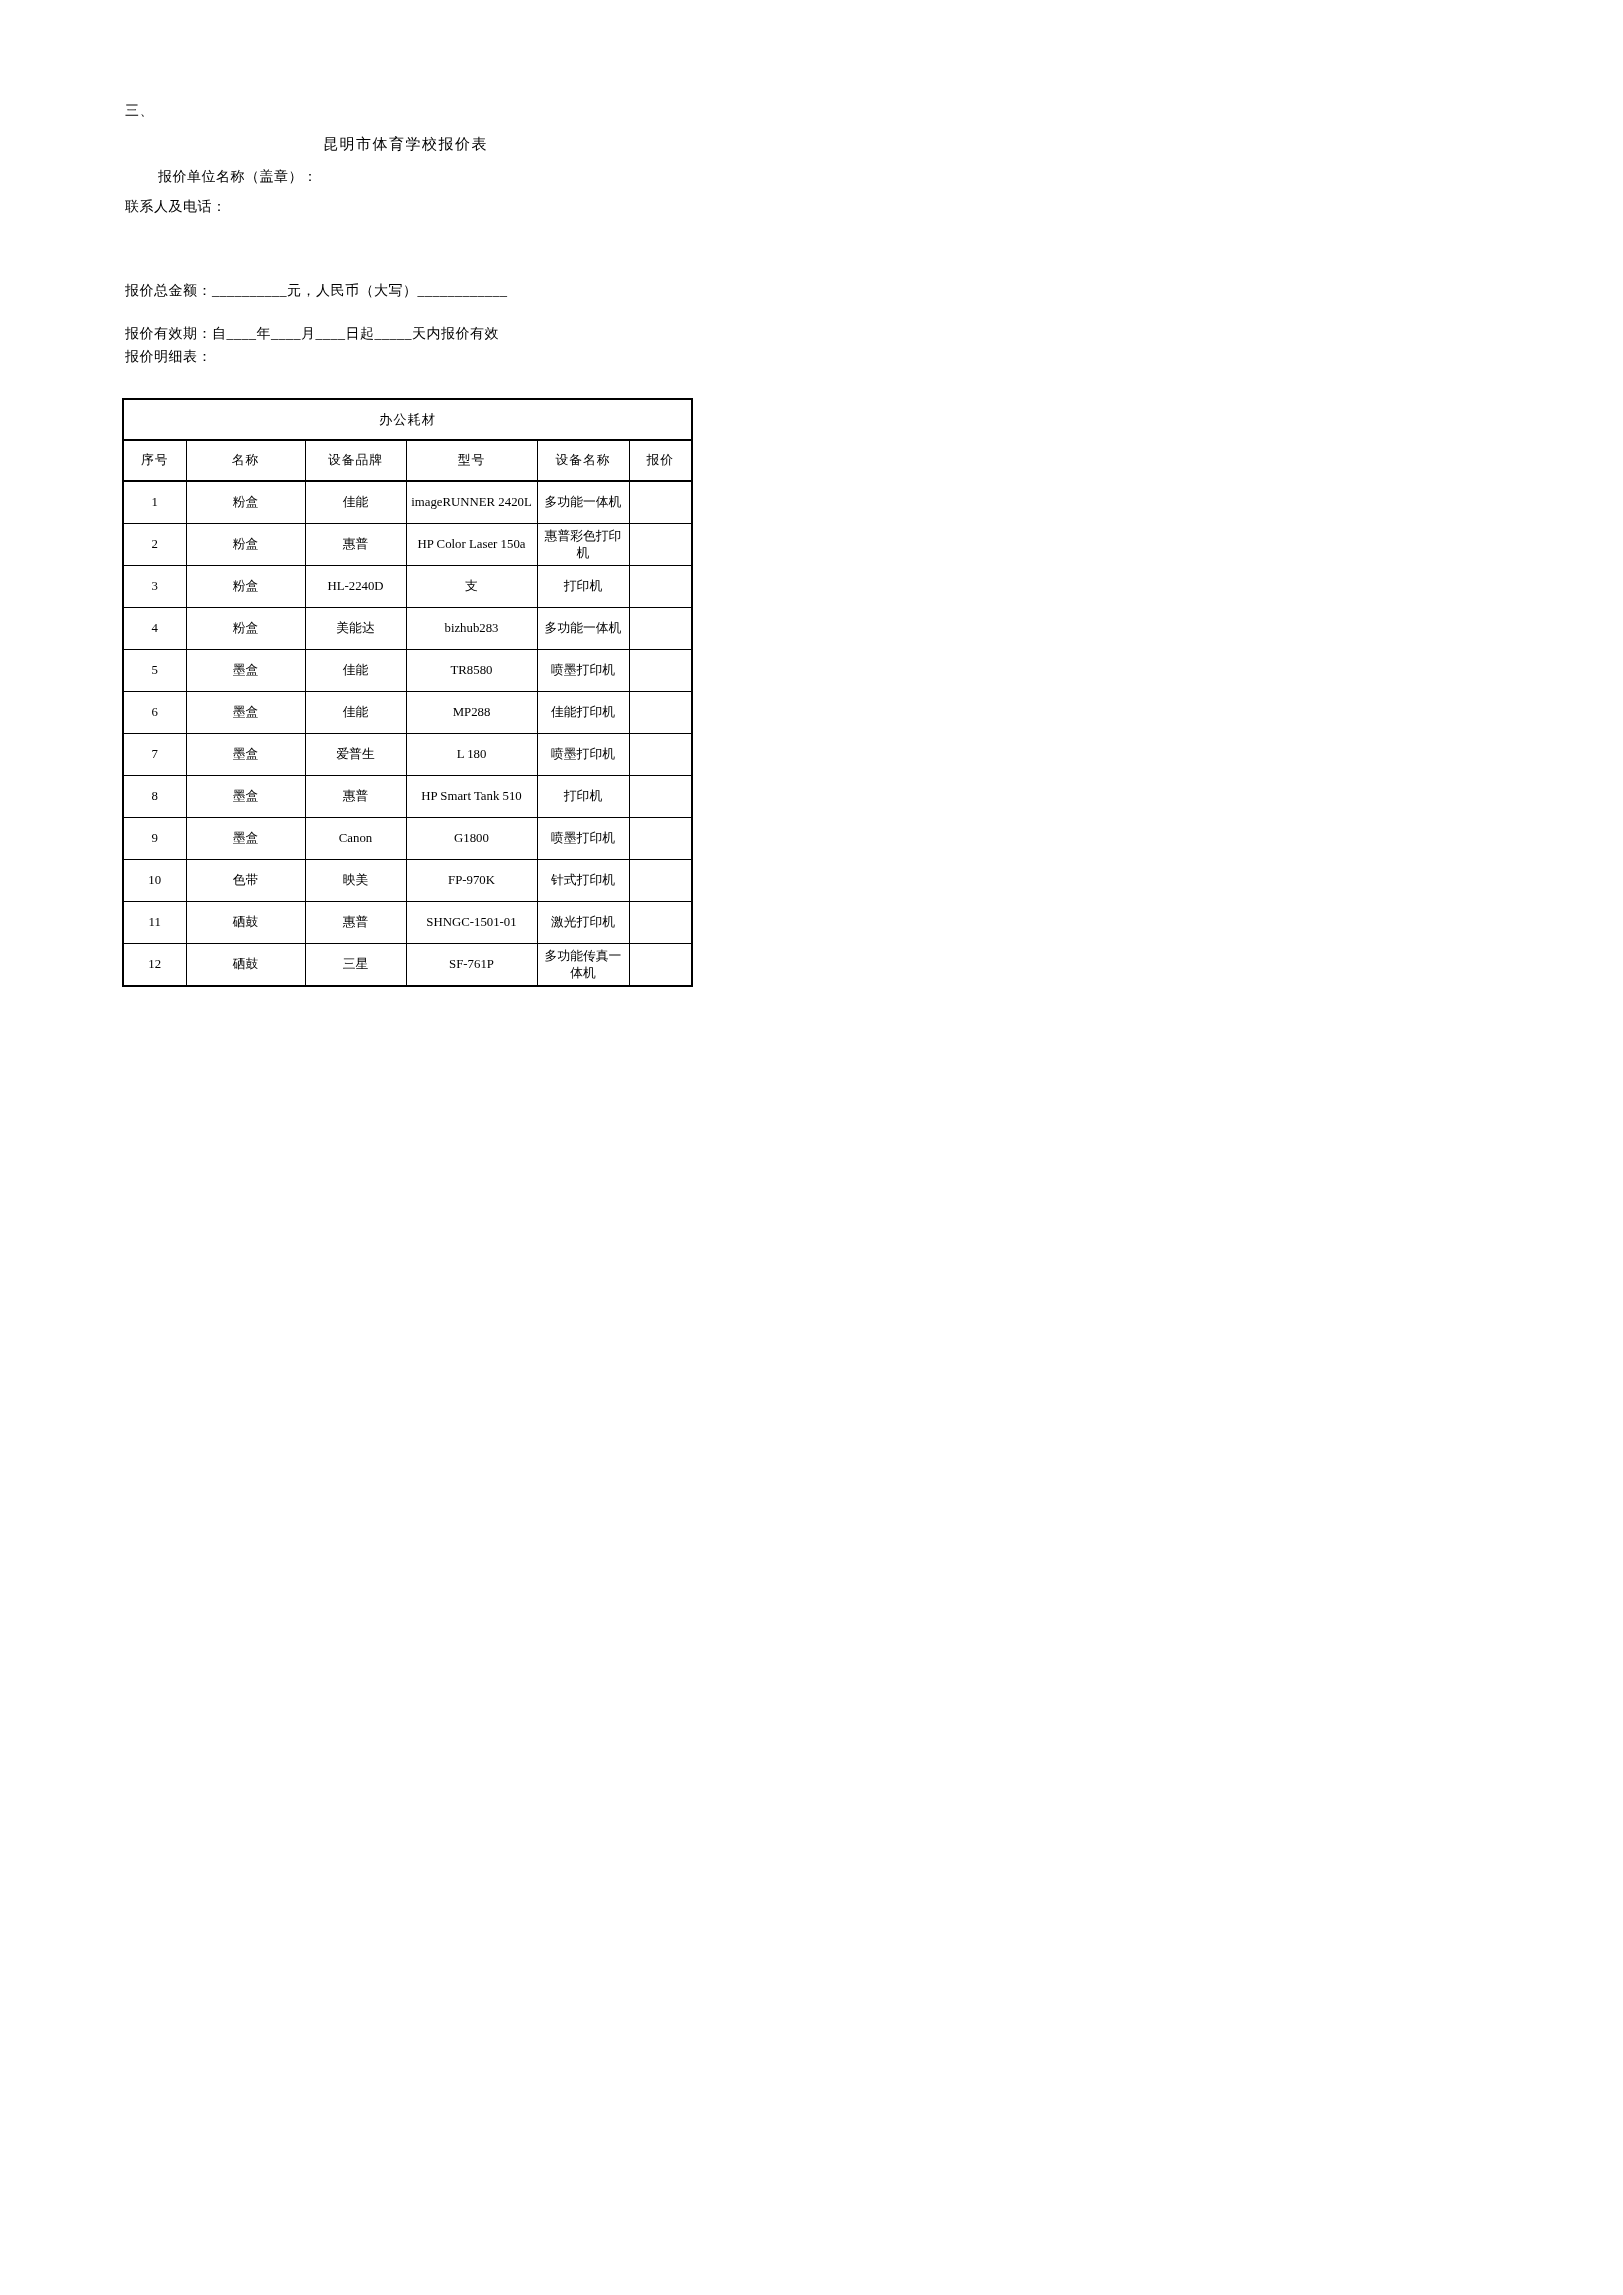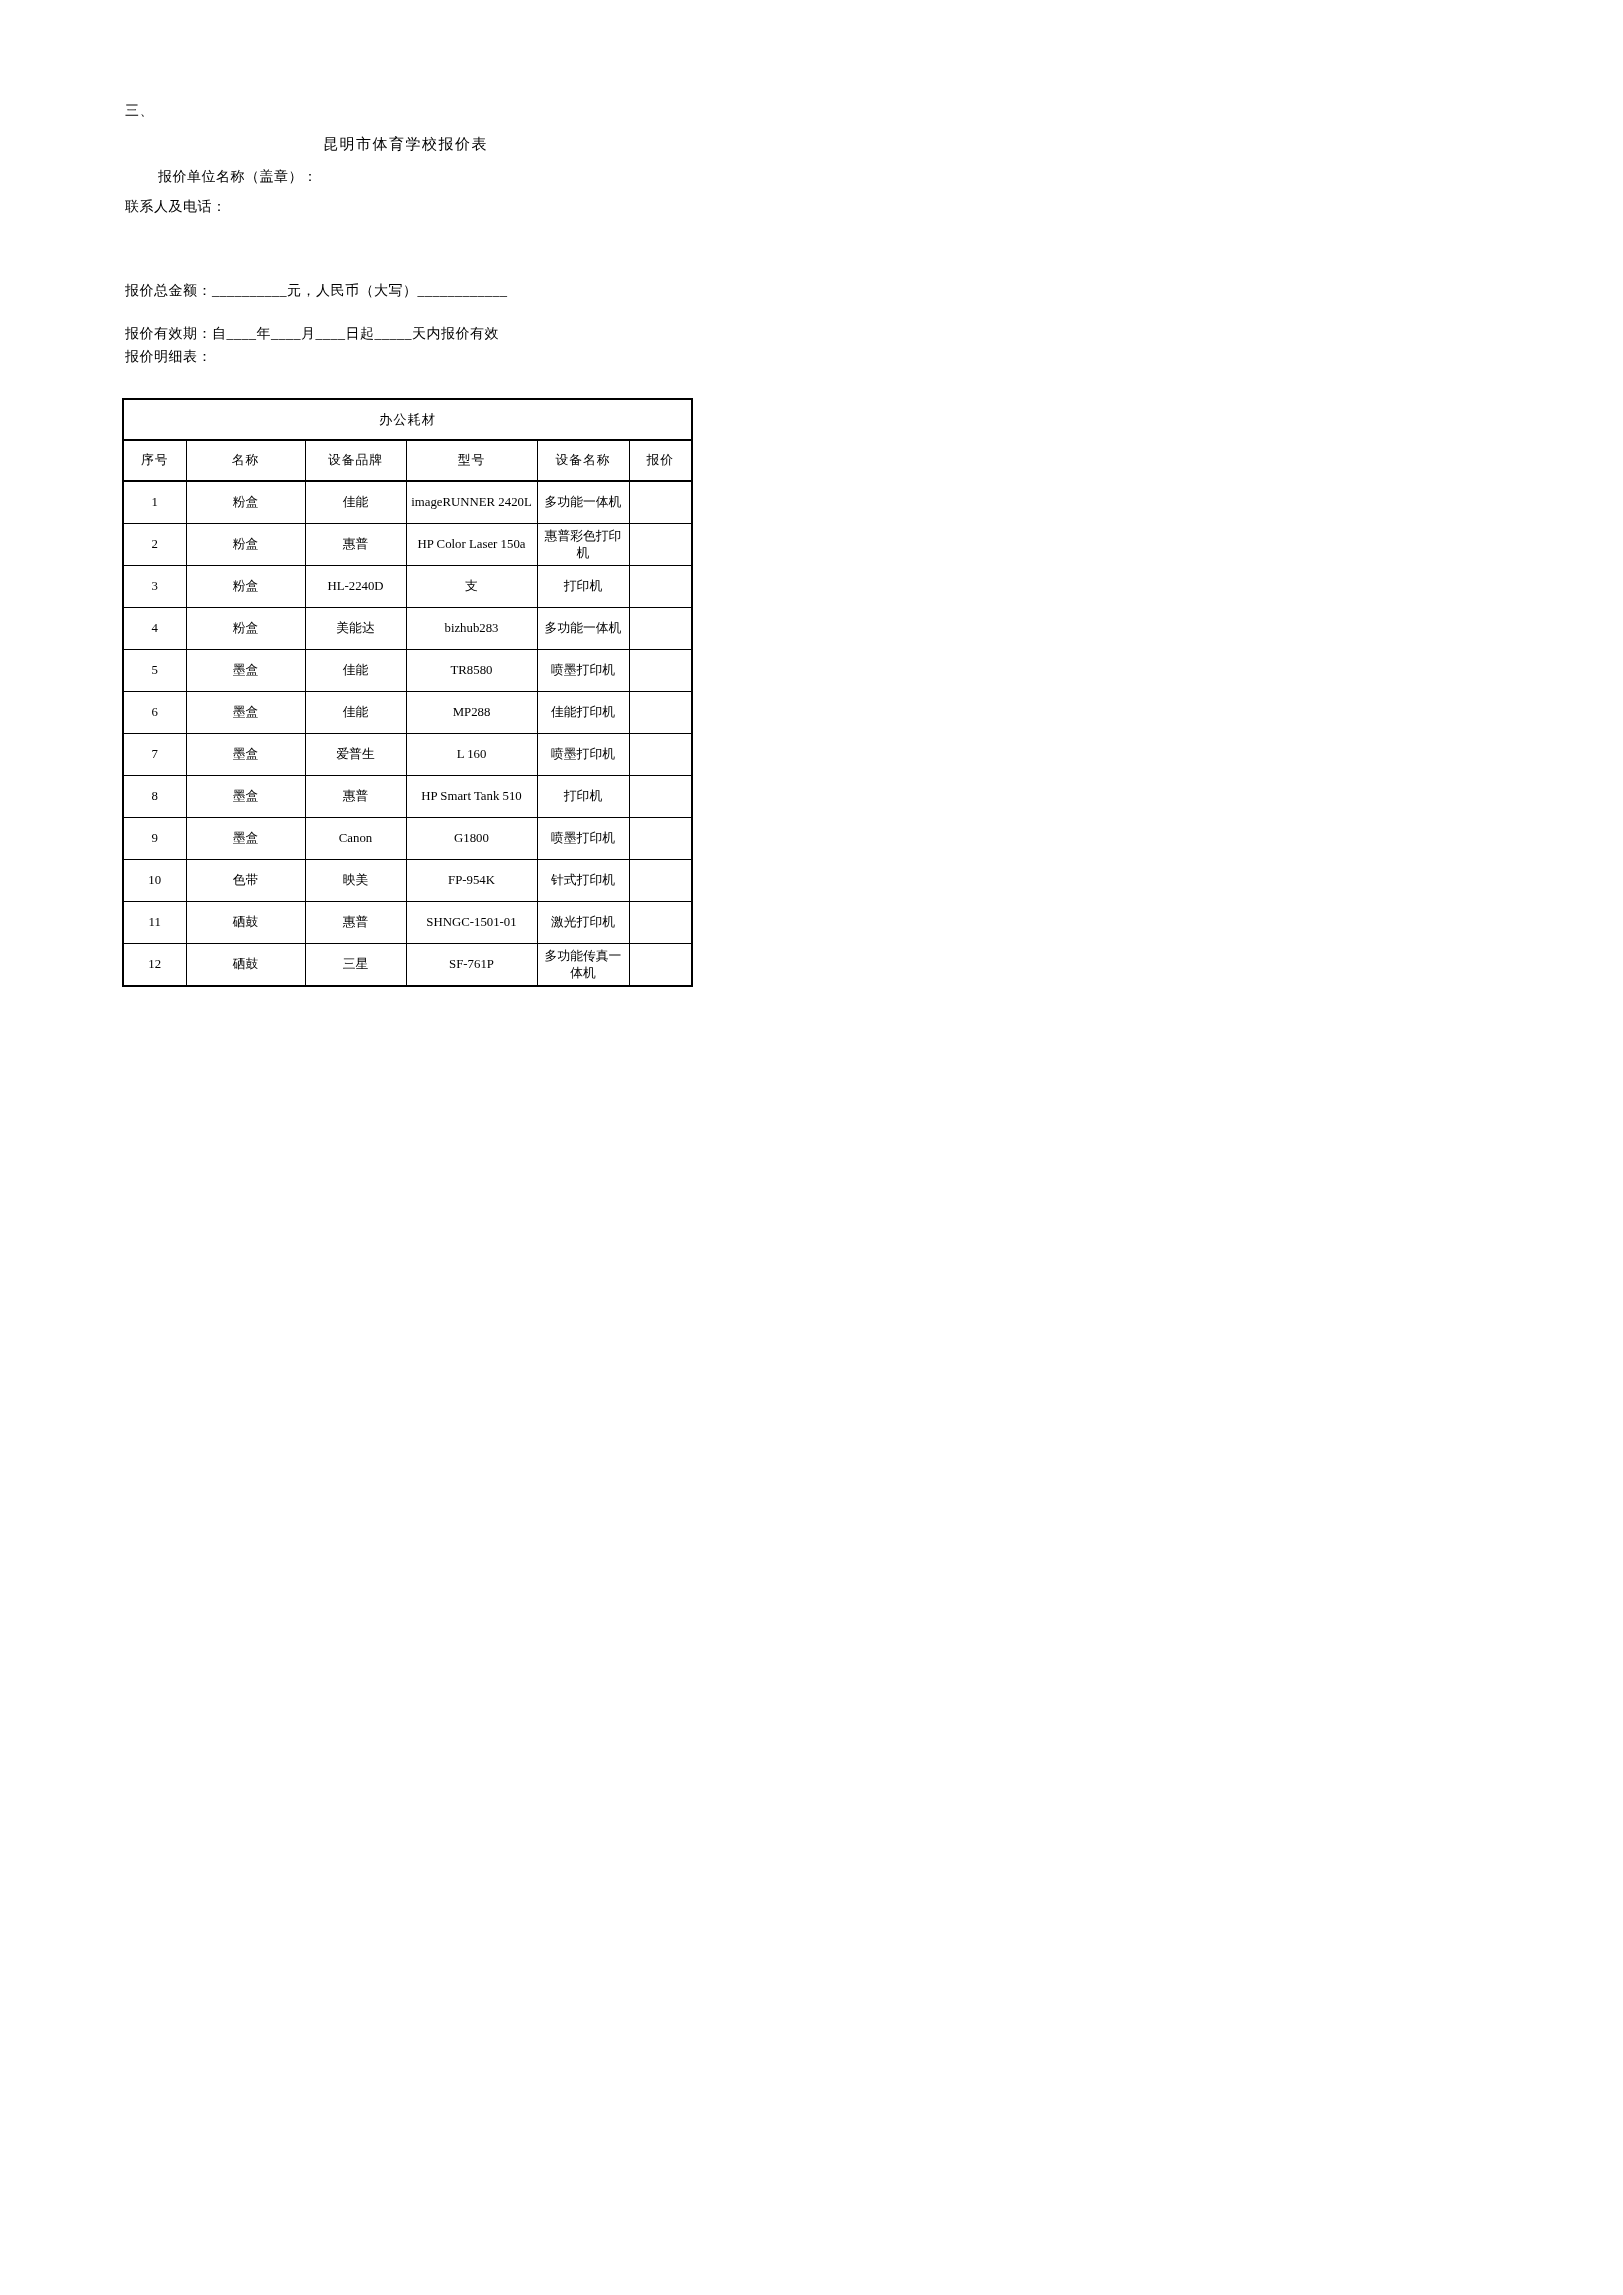--- a/index.html
+++ b/index.html
@@ -152,21 +152,21 @@
           <td>墨盒</td>
           <td>佳能</td>
           <td>MP288</td>
           <td>佳能打印机</td>
           <td></td>
         </tr>
         <tr>
           <td>7</td>
           <td>墨盒</td>
           <td>爱普生</td>
-          <td>L 160</td>
+          <td>L 180</td>
           <td>喷墨打印机</td>
           <td></td>
         </tr>
         <tr>
           <td>8</td>
           <td>墨盒</td>
           <td>惠普</td>
           <td>HP Smart Tank 510</td>
           <td>打印机</td>
           <td></td>
@@ -176,21 +176,21 @@
           <td>墨盒</td>
           <td>Canon</td>
           <td>G1800</td>
           <td>喷墨打印机</td>
           <td></td>
         </tr>
         <tr>
           <td>10</td>
           <td>色带</td>
           <td>映美</td>
-          <td>FP-954K</td>
+          <td>FP-970K</td>
           <td>针式打印机</td>
           <td></td>
         </tr>
         <tr>
           <td>11</td>
           <td>硒鼓</td>
           <td>惠普</td>
           <td>SHNGC-1501-01</td>
           <td>激光打印机</td>
           <td></td>

